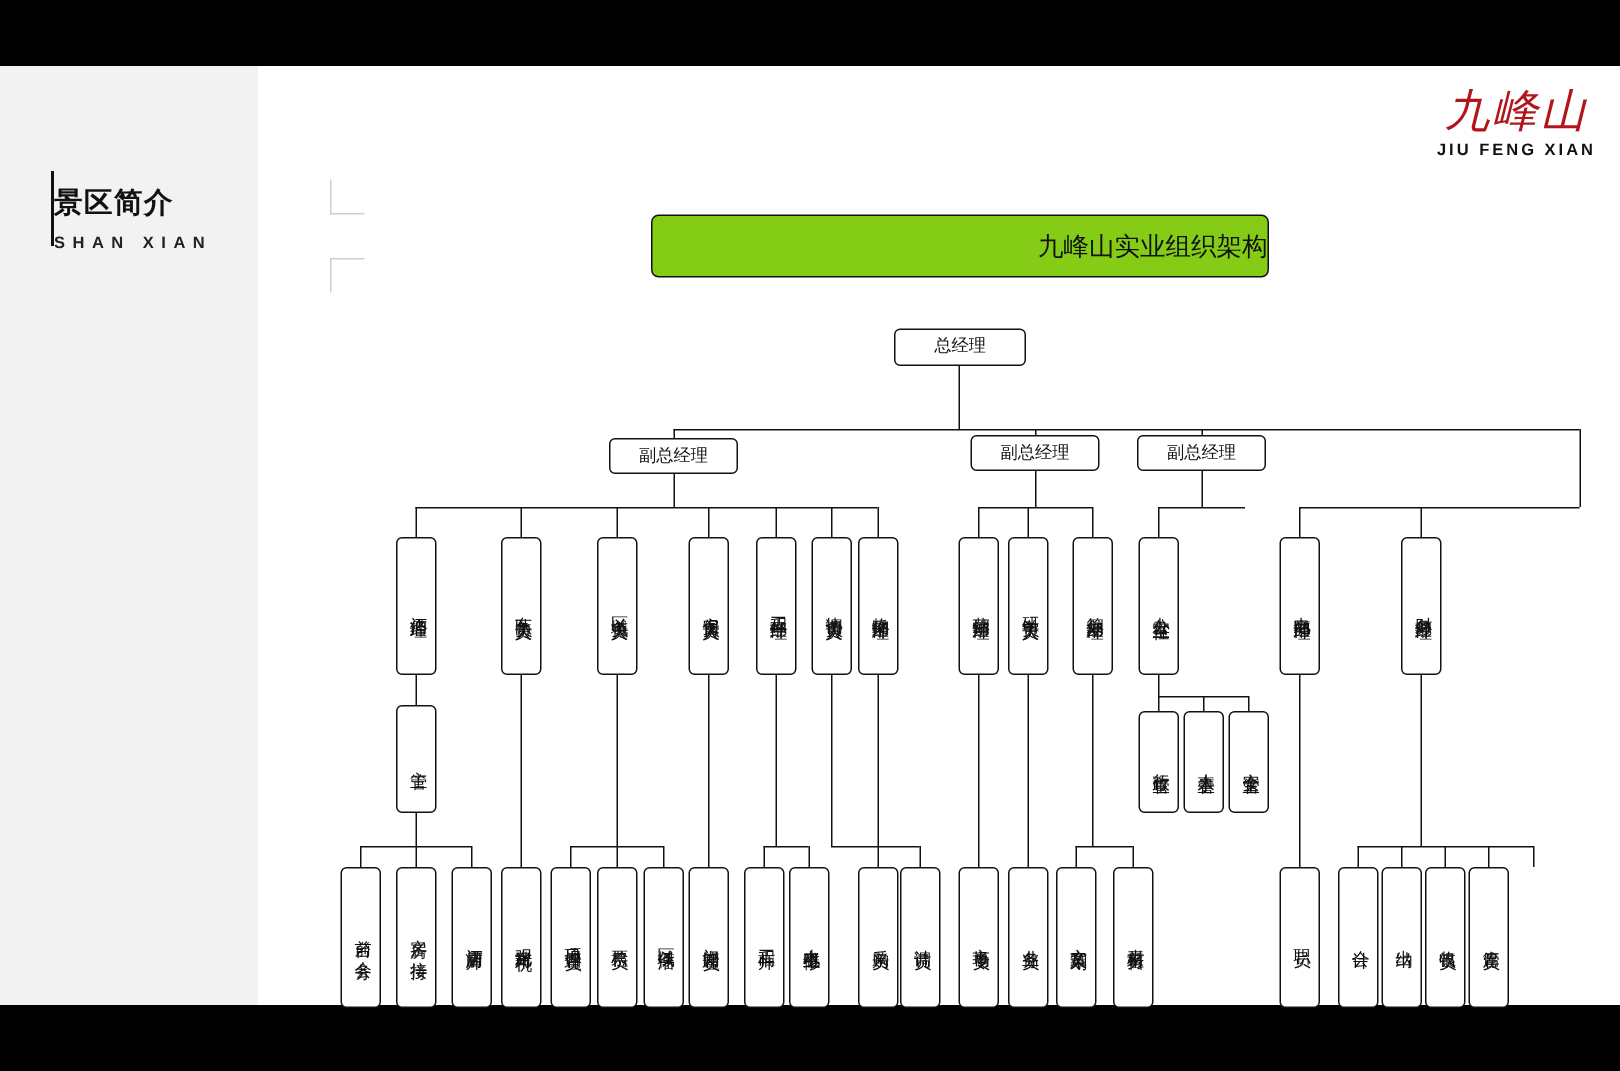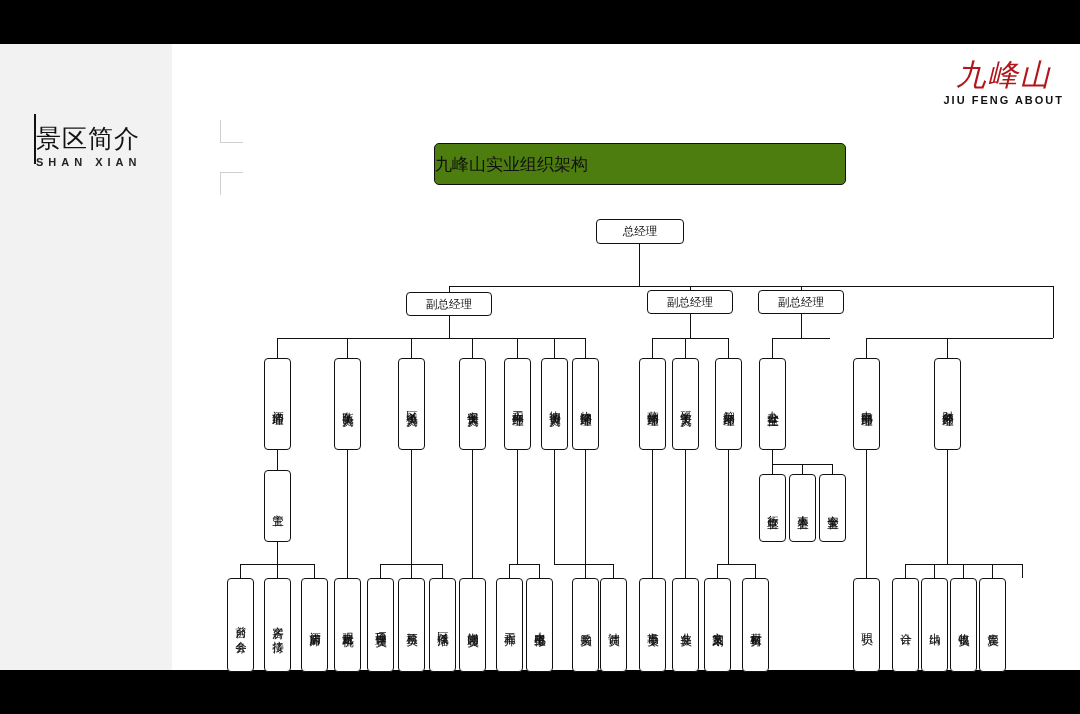--- a/index.html
+++ b/index.html
@@ -1,26 +1,26 @@
 <!DOCTYPE html>
 <html lang="zh"><head>
 <meta charset="utf-8">
 <style>
   html,body{margin:0;padding:0;background:#000;}
   body{width:1080px;height:714px;overflow:hidden;font-family:"Liberation Sans","DejaVu Sans",sans-serif;}
   .slide{position:absolute;left:0;top:44px;width:1080px;height:626px;background:#fff;}
   .leftpanel{position:absolute;left:0;top:0;width:172px;height:626px;background:#f2f2f2;}
-  .sidebar-title{position:absolute;left:36px;top:78px;font-size:25px;font-weight:normal;color:#111;letter-spacing:1px;}
+  .sidebar-title{position:absolute;left:36px;top:78px;font-size:19px;font-weight:bold;color:#111;letter-spacing:1px;}
   .sidebar-sub{position:absolute;left:36px;top:112px;font-size:11px;color:#222;letter-spacing:5px;font-weight:bold;}
   .sidebar-rule{position:absolute;left:34px;top:70px;width:2px;height:50px;background:#111;}
   .logo{position:absolute;right:16px;top:16px;text-align:center;}
   .logo-mark{font-size:30px;color:#b3161a;font-family:"DejaVu Serif",serif;font-style:italic;letter-spacing:2px;line-height:1;}
   .logo-sub{font-size:11px;color:#111;letter-spacing:2px;margin-top:4px;font-weight:bold;}
   .chart-area{position:absolute;left:172px;top:0;width:908px;height:480px;}
-  .title-box{position:absolute;left:262px;top:99px;width:410px;height:40px;border:1.5px solid #111;border-radius:5px;display:flex;align-items:center;justify-content:flex-start;background:#4d7c0f;}
+  .title-box{position:absolute;left:262px;top:99px;width:410px;height:40px;border:1.5px solid #111;border-radius:5px;display:flex;align-items:center;justify-content:flex-end;background:#84cc16;}
   .title-box span{font-size:17px;color:#111;font-weight:normal;}
   .corner{position:absolute;border-color:#cfcfcf;border-style:solid;}
   .node{position:absolute;border:1.2px solid #111;border-radius:4px;background:#fff;box-sizing:border-box;display:flex;align-items:center;justify-content:center;text-align:center;color:#111;}
   .node span{display:block;}
   .h-node{font-size:11.5px;line-height:1.25;}
   .v-node{font-size:11.5px;line-height:1.15;writing-mode:vertical-rl;text-orientation:upright;letter-spacing:1px;}
   .ln{position:absolute;background:#111;}
   .lnv{width:1.1px;}
   .lnh{height:1.1px;}
 </style>
@@ -32,21 +32,21 @@
   <div class="leftpanel">
     <div class="sidebar-rule"></div>
     <div class="sidebar-title">景区简介</div>
     <div class="sidebar-sub">SHAN XIAN</div>
   </div>
 
   <div class="chart-area">
 
     <div class="logo">
       <div class="logo-mark">九峰山</div>
-      <div class="logo-sub">JIU FENG ABOUT</div>
+      <div class="logo-sub">JIU FENG XIAN</div>
     </div>
 
     <div class="corner" style="left:48px;top:76px;width:22px;height:22px;border-width:0 0 1px 1px;"></div>
     <div class="corner" style="left:48px;top:128px;width:22px;height:22px;border-width:1px 0 0 1px;"></div>
 
     <div class="title-box">
       <span>九峰山实业组织架构</span>
     </div>
 
     <div class="ln lnv" style="left:467px;top:200px;height:42px;"></div>

